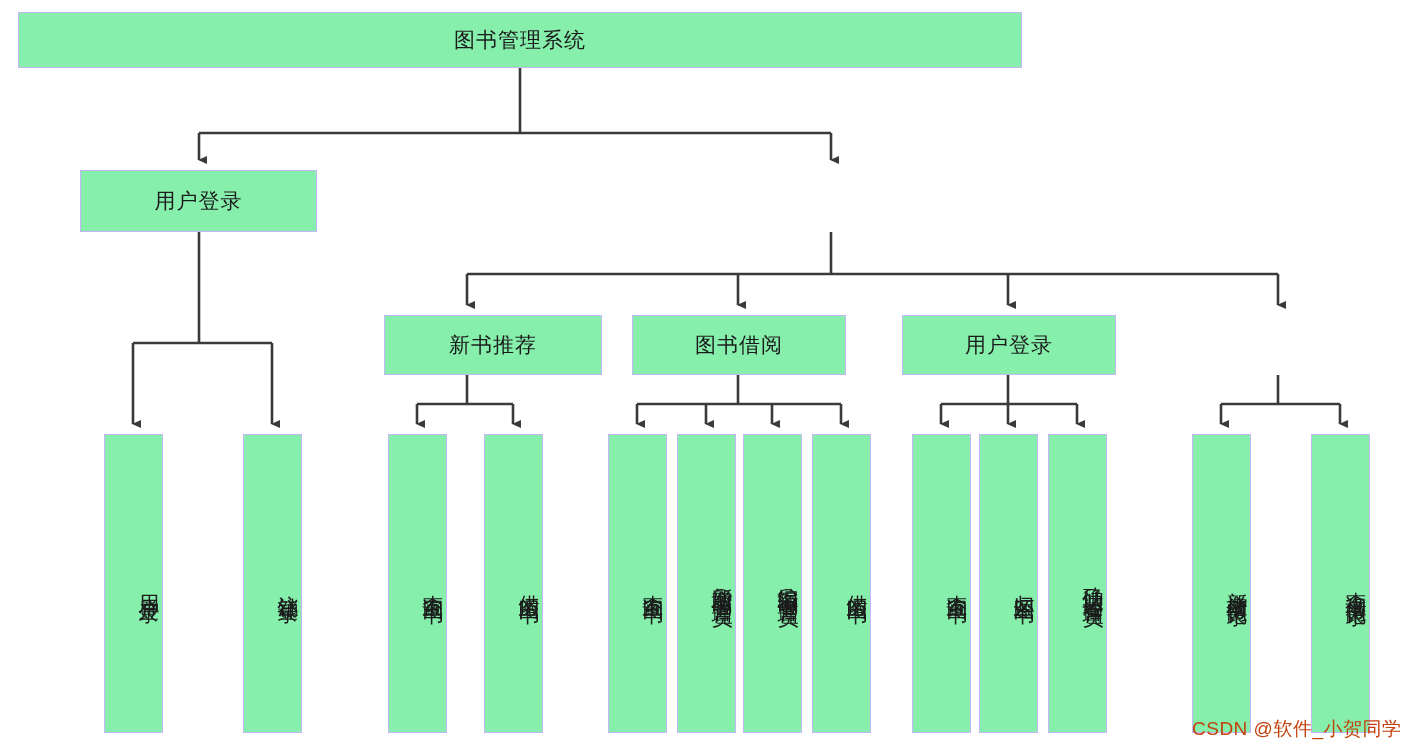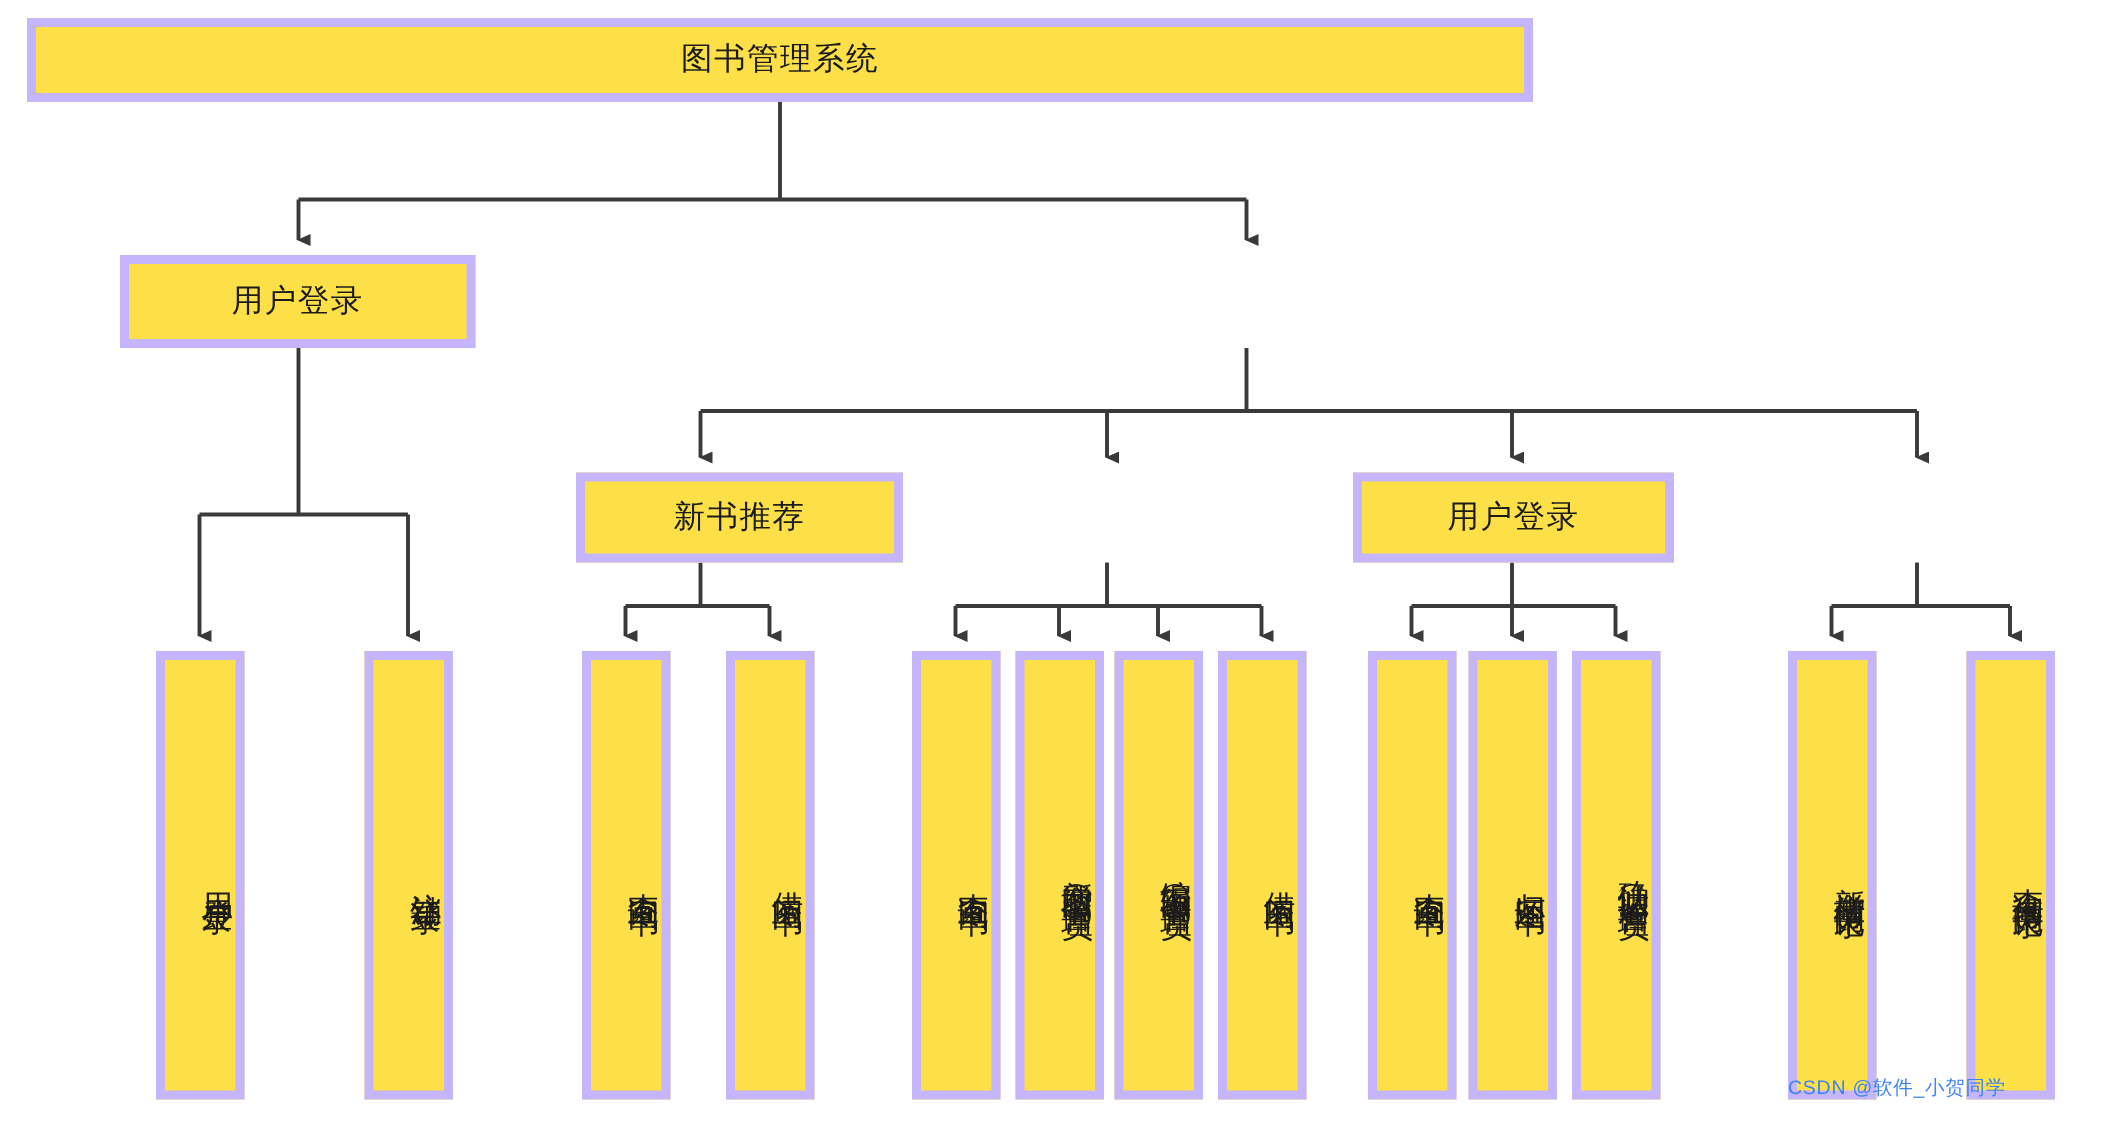--- a/index.html
+++ b/index.html
@@ -21,22 +21,22 @@
     position: absolute;
     left: 0;
     top: 0;
     width: 1405px;
     height: 747px;
     pointer-events: none;
   }
   .node {
     position: absolute;
     box-sizing: border-box;
-    background: #fde047;
-    border: 6px solid #c4b5fd;
+    background: #86efac;
+    border: 1px solid #c4b5fd;
     display: flex;
     align-items: center;
     justify-content: center;
     color: #1b1b1b;
   }
   .node.horizontal {
     font-size: 21px;
     line-height: 1.2;
     letter-spacing: 1px;
   }
@@ -50,22 +50,22 @@
     align-items: flex-start;
     justify-content: center;
   }
   .node.vertical .vtext {
     writing-mode: vertical-rl;
     text-orientation: upright;
     white-space: nowrap;
   }
   .watermark {
     position: absolute;
-    font-size: 13px;
-    color: #3b82f6;
+    font-size: 19px;
+    color: #c2410c;
     letter-spacing: 0.5px;
     white-space: nowrap;
   }
 </style>
 </head>
 <body>
 
 <div id="canvas">
 
   <svg id="wires" viewBox="0 0 1405 747" xmlns="http://www.w3.org/2000/svg">
@@ -122,20 +122,23 @@
     <span>图书管理系统</span>
   </div>
 
   <div class="node horizontal" style="left:80px; top:170px; width:237px; height:62px;">
     <span>用户登录</span>
   </div>
 
   <div class="node horizontal" style="left:360px; top:315px; width:218px; height:60px;margin-left:24px;">
     <span>新书推荐</span>
   </div>
+  <div class="node horizontal" style="left:632px; top:315px; width:214px; height:60px;">
+    <span>图书借阅</span>
+  </div>
   <div class="node horizontal" style="left:902px; top:315px; width:214px; height:60px;">
     <span>用户登录</span>
   </div>
 
   <div class="node vertical" style="left:104px; top:434px; width:59px; height:299px;">
     <span class="vtext">用户登录</span>
   </div>
   <div class="node vertical" style="left:243px; top:434px; width:59px; height:299px;">
     <span class="vtext">注销登录</span>
   </div>

